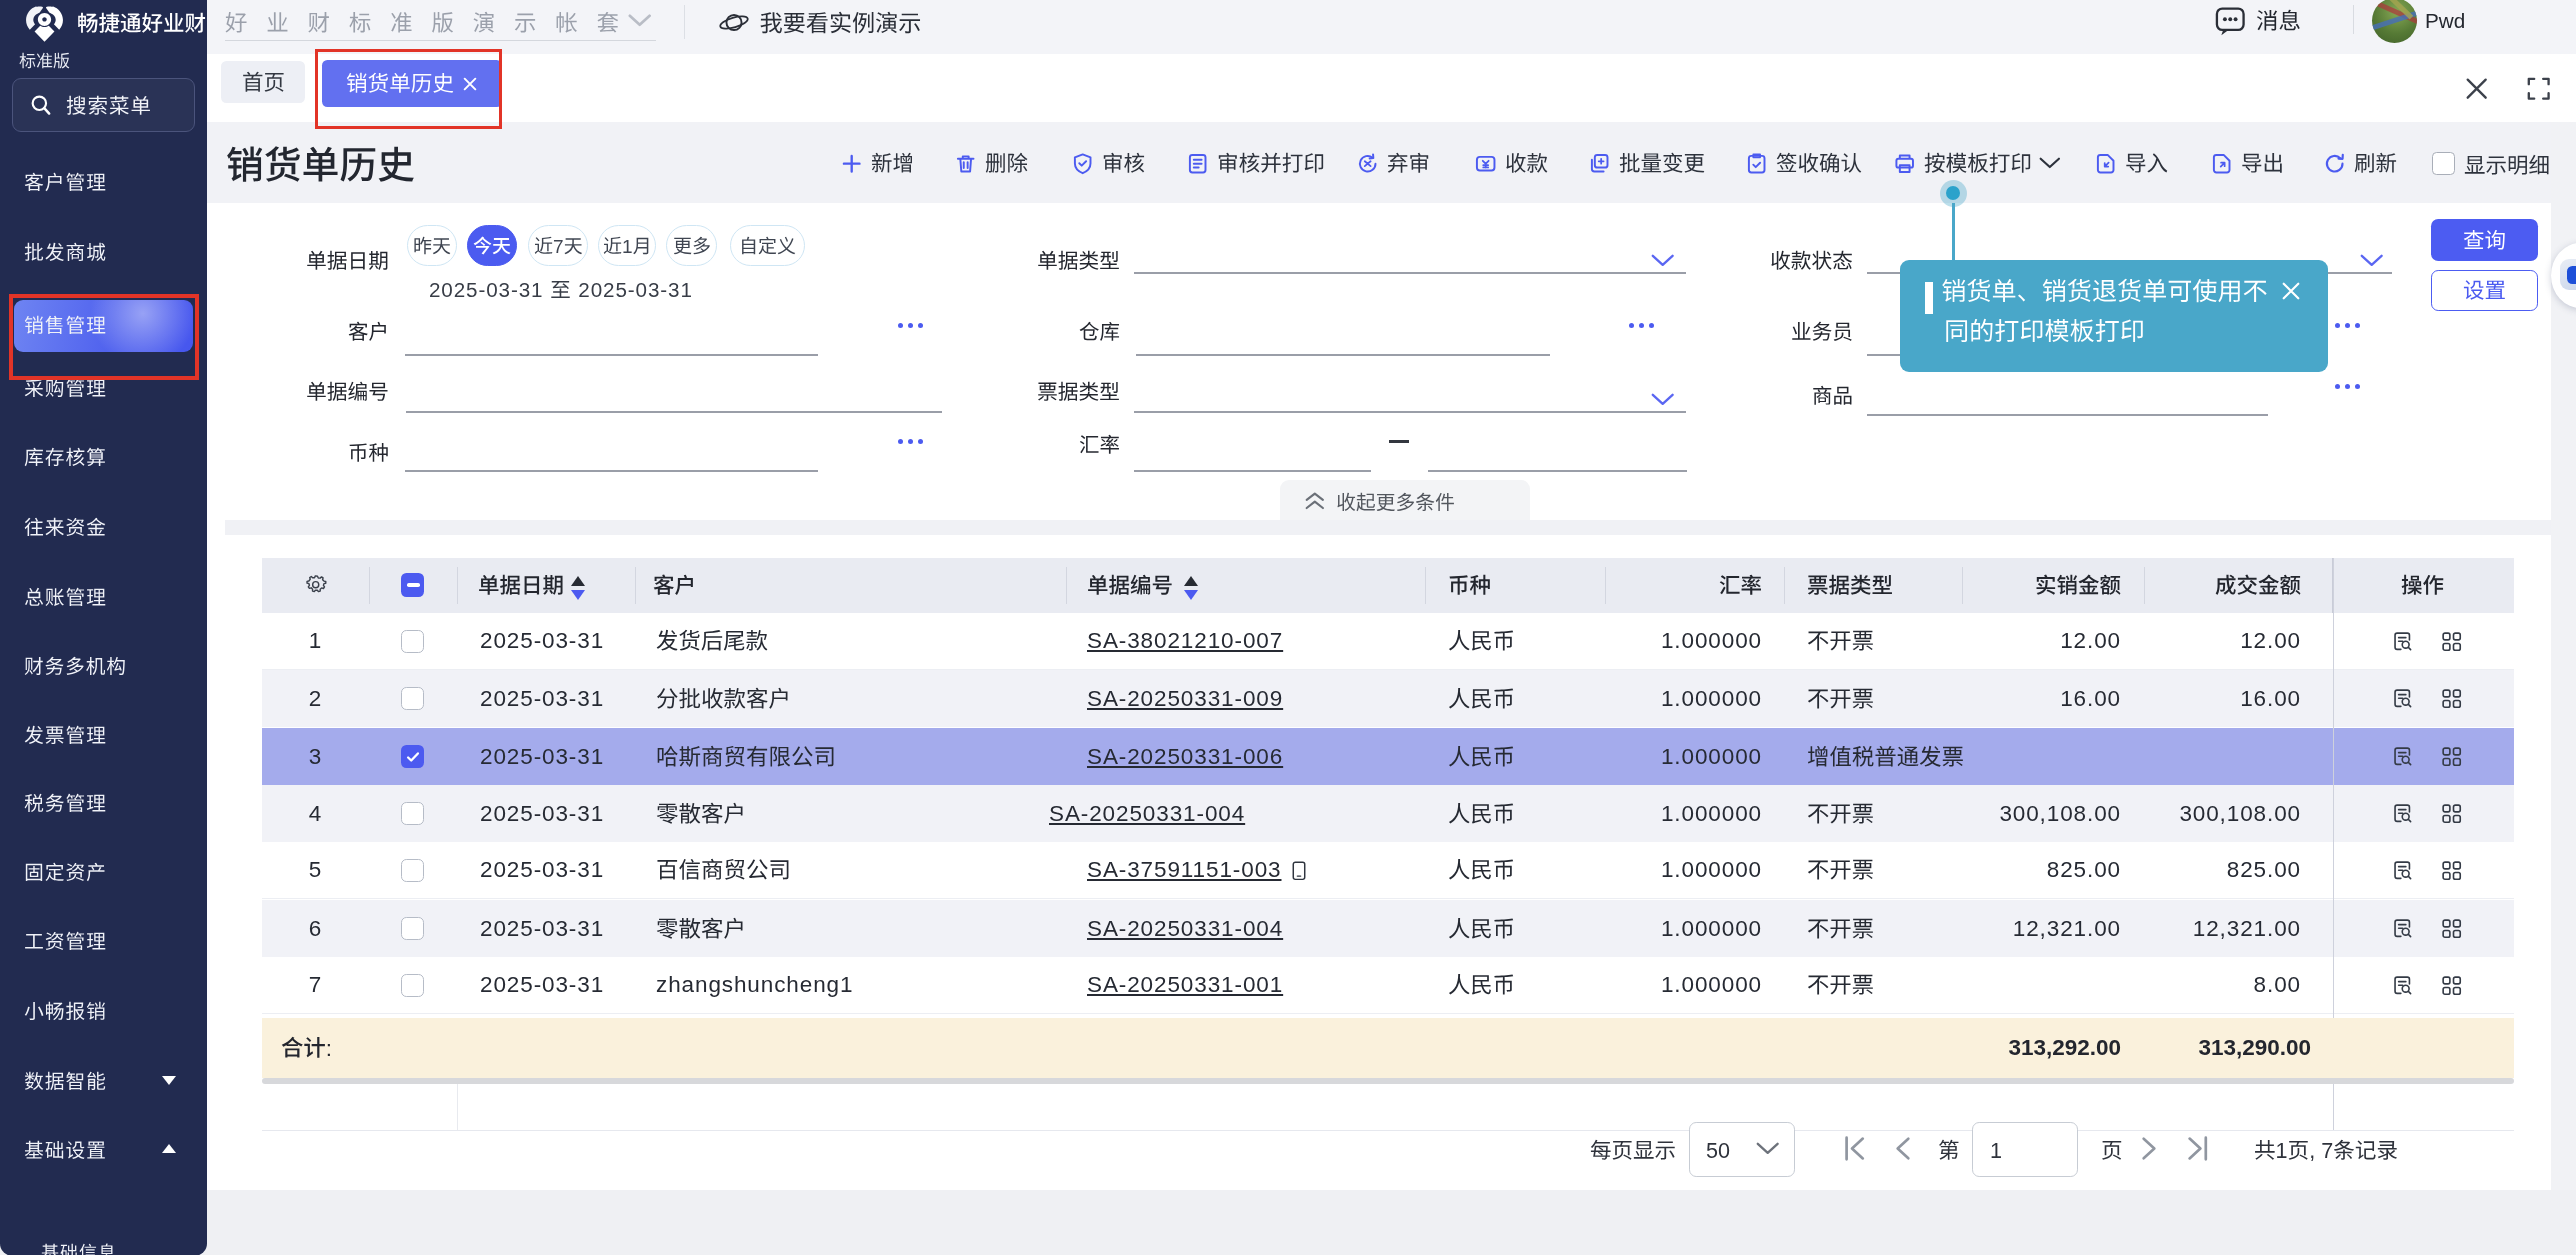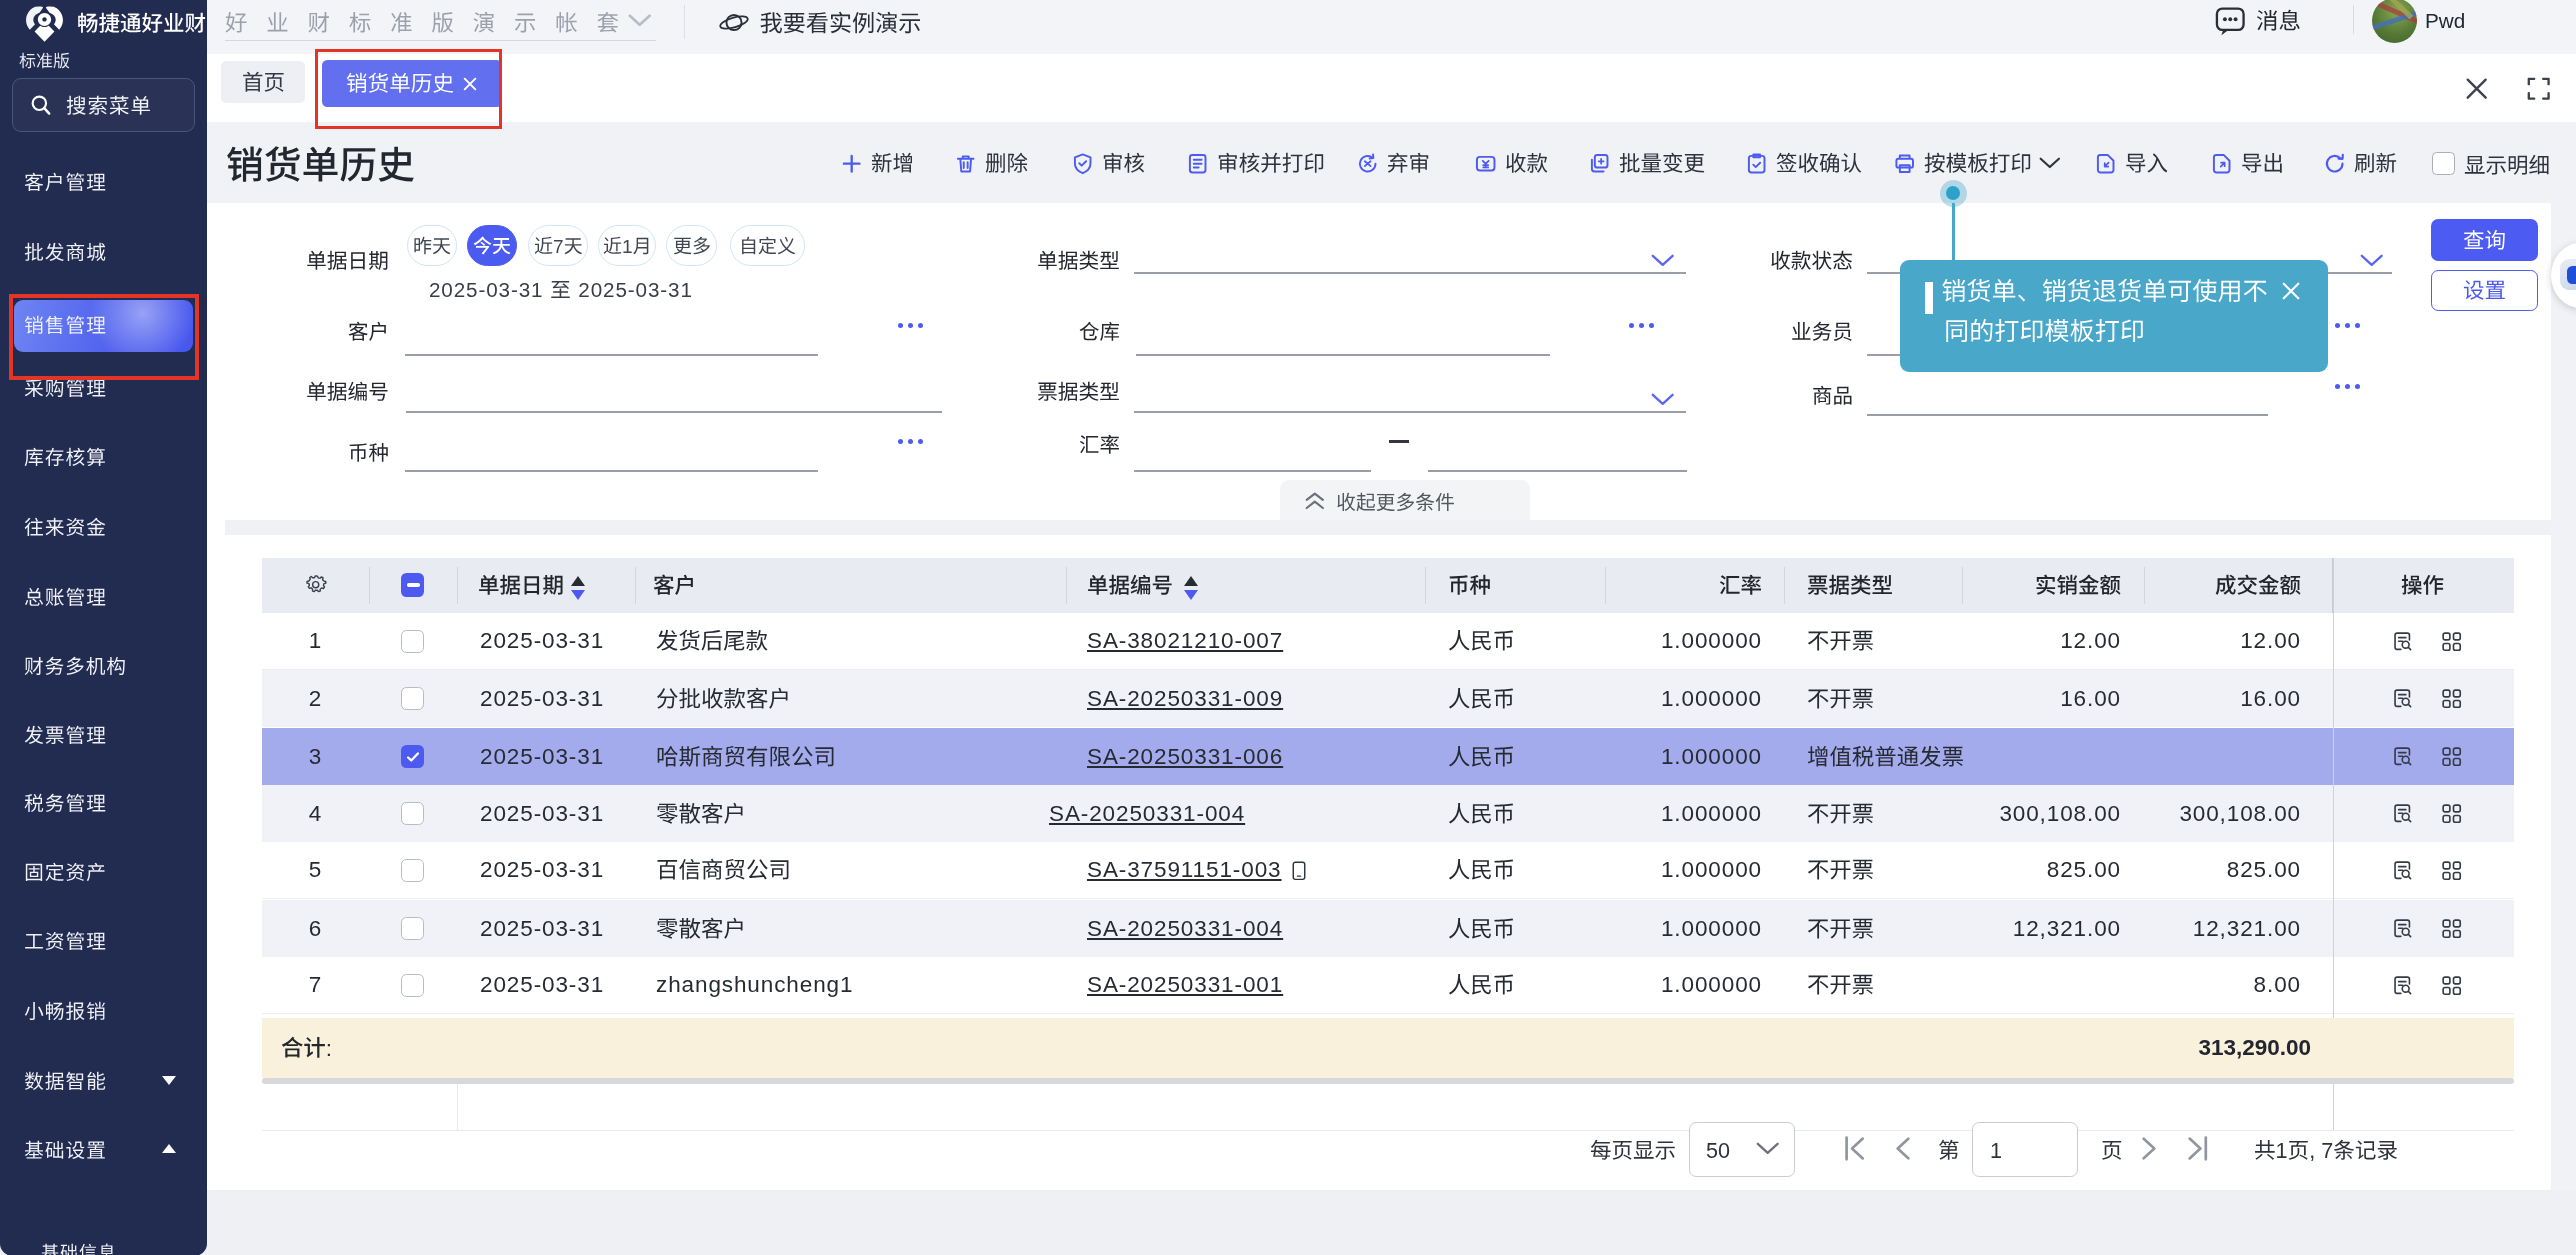--- a/index.html
+++ b/index.html
@@ -1196,20 +1196,21 @@
 </div>
 <div class="ab" style="left:2333px;top:558px;width:0.9px;height:572px;background:#ced1dc"></div>
 <div class="ab" style="left:262px;top:1018px;width:2252px;height:60px;background:#faf1dc">
 <div class="ab cell" style="left:19px">
       <svg style="display:inline-block;vertical-align:middle;overflow:visible;" width="51" height="23.4" viewBox="0 0 57 26" fill="#23262e">
         <use href="#g185" transform="translate(0.0 22.0) scale(0.0250 -0.0250)"></use>
         <use href="#g186" transform="translate(25.0 22.0) scale(0.0250 -0.0250)"></use>
         <text x="50.0" y="22.0" font-family="Liberation Sans, sans-serif" font-size="25px" fill="#23262e">:</text>
       </svg>
     </div>
+<div class="ab cell" style="left:0;width:1859px;justify-content:flex-end;font-weight:bold;font-size:22.5px;color:#23262e">313,292.00</div>
 <div class="ab cell" style="left:0;width:2049px;justify-content:flex-end;font-weight:bold;font-size:22.5px;color:#23262e">313,290.00</div>
 </div>
 <div class="ab" style="left:262px;top:1078px;width:2252px;height:6.3px;background:#d7d8db;border-radius:3.6px"></div>
 <div class="ab" style="left:457px;top:1084px;width:0.9px;height:46px;background:#e8eaef"></div>
 <div class="ab" style="left:262px;top:1130px;width:2252px;height:0.9px;background:#e6e8ee"></div>
 <div class="ab" style="left:1590px;top:1139px"><svg style="display:inline-block;vertical-align:middle;overflow:visible;" width="86" height="22.5" viewBox="0 0 96 25" fill="#2e323b">
       <use href="#g187" transform="translate(0.0 21.1) scale(0.0240 -0.0240)"></use>
       <use href="#g72" transform="translate(24.0 21.1) scale(0.0240 -0.0240)"></use>
       <use href="#g105" transform="translate(48.0 21.1) scale(0.0240 -0.0240)"></use>
       <use href="#g62" transform="translate(72.0 21.1) scale(0.0240 -0.0240)"></use>

